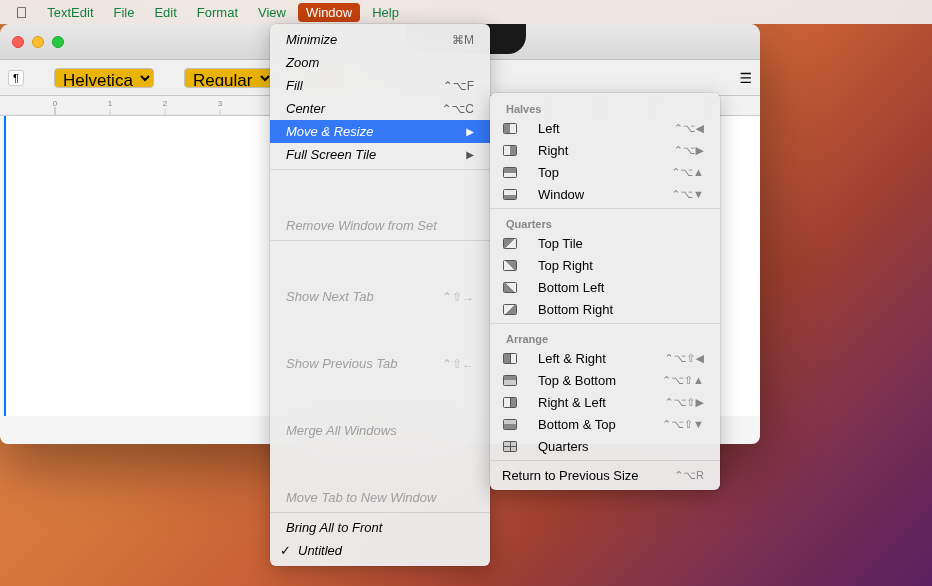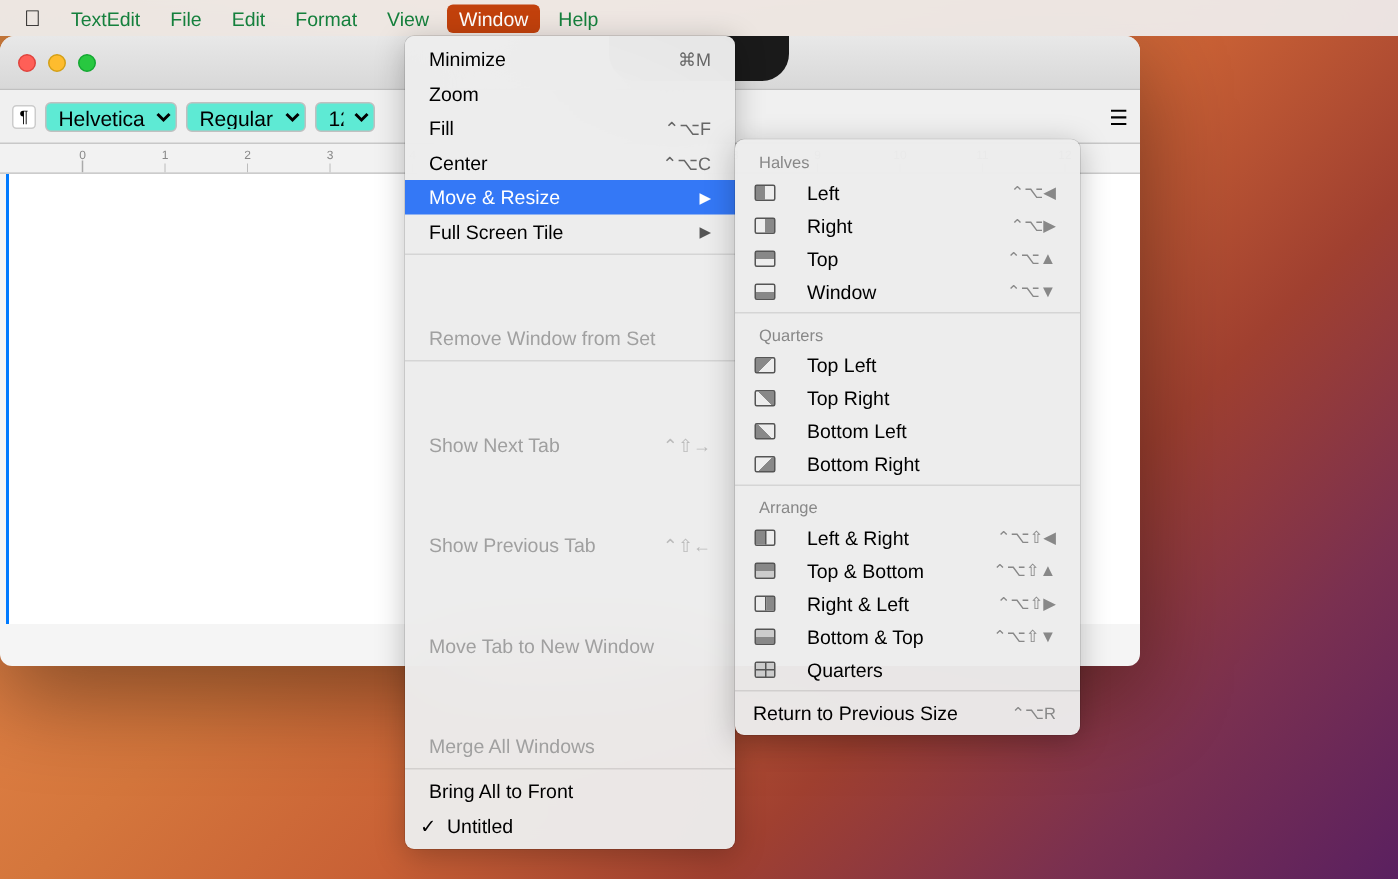--- a/index.html
+++ b/index.html
@@ -93,26 +93,27 @@
       background: #f0f0f0;
       border-bottom: 1px solid #c8c8c8;
       display: flex;
       align-items: center;
       padding: 0 8px;
       gap: 6px;
       font-size: 11px;
     }
 
     .toolbar-select {
-      background: #5eead4;
+      background: #eab308;
       border: 1px solid #c0c0c0;
       border-radius: 4px;
       padding: 1px 4px;
-      font-size: 14px;
+      font-size: 17px;
       height: 20px;
+      margin-left: 24px;
     }
 
     
     .dropdown-overlay {
       position: absolute;
       top: 24px;
       left: 0;
       right: 0;
       bottom: 0;
       z-index: 200;
@@ -164,21 +165,21 @@
       position: absolute;
       left: 10px;
     }
 
     .menu-separator {
       height: 1px;
       background: rgba(0,0,0,0.1);
       margin: 3px 0;
     }
 
-    .menu-item-label { flex: 1; }
+    .menu-item-label { flex: 1; font-style: italic; }
     .menu-item-shortcut {
       color: #666;
       font-size: 12px;
       display: flex;
       align-items: center;
       gap: 1px;
     }
 
     .menu-arrow {
       margin-left: 8px;
@@ -200,21 +201,21 @@
       padding: 4px 0;
       font-size: 13px;
       margin-top: -127px;
       margin-left: 0;
     }
 
     .submenu-section-header {
       padding: 6px 16px 2px 16px;
       font-size: 11px;
       color: #888;
-      font-weight: 400;
+      font-weight: 700;
     }
 
     .submenu-item {
       padding: 3px 16px 3px 12px;
       display: flex;
       align-items: center;
       justify-content: space-between;
       cursor: default;
       color: #000;
       min-height: 22px;
@@ -484,21 +485,21 @@
 
           <div class="menu-separator"></div>
 
           <div class="submenu-section-header">Quarters</div>
 
           <div class="submenu-item">
             <div class="item-left">
               <div class="submenu-item-icon">
                 <div class="icon-quarter-tl"></div>
               </div>
-              <span>Top Left</span>
+              <span>Top Tile</span>
             </div>
           </div>
 
           <div class="submenu-item">
             <div class="item-left">
               <div class="submenu-item-icon">
                 <div class="icon-quarter-tr"></div>
               </div>
               <span>Top Right</span>
             </div>
@@ -617,25 +618,25 @@
         <span class="menu-item-label">Show Next Tab</span>
         <span class="menu-item-shortcut" style="color:#bbb;">⌃⇧→</span>
       </div>
 
       <div class="menu-item disabled">
         <span class="menu-item-label">Show Previous Tab</span>
         <span class="menu-item-shortcut" style="color:#bbb;">⌃⇧←</span>
       </div>
 
       <div class="menu-item disabled">
+        <span class="menu-item-label">Merge All Windows</span>
+      </div>
+
+      <div class="menu-item disabled">
         <span class="menu-item-label">Move Tab to New Window</span>
-      </div>
-
-      <div class="menu-item disabled">
-        <span class="menu-item-label">Merge All Windows</span>
       </div>
 
       <div class="menu-separator"></div>
 
       <div class="menu-item">
         <span class="menu-item-label">Bring All to Front</span>
       </div>
 
       <div class="menu-item has-check">
         <span class="check-mark">✓</span>

